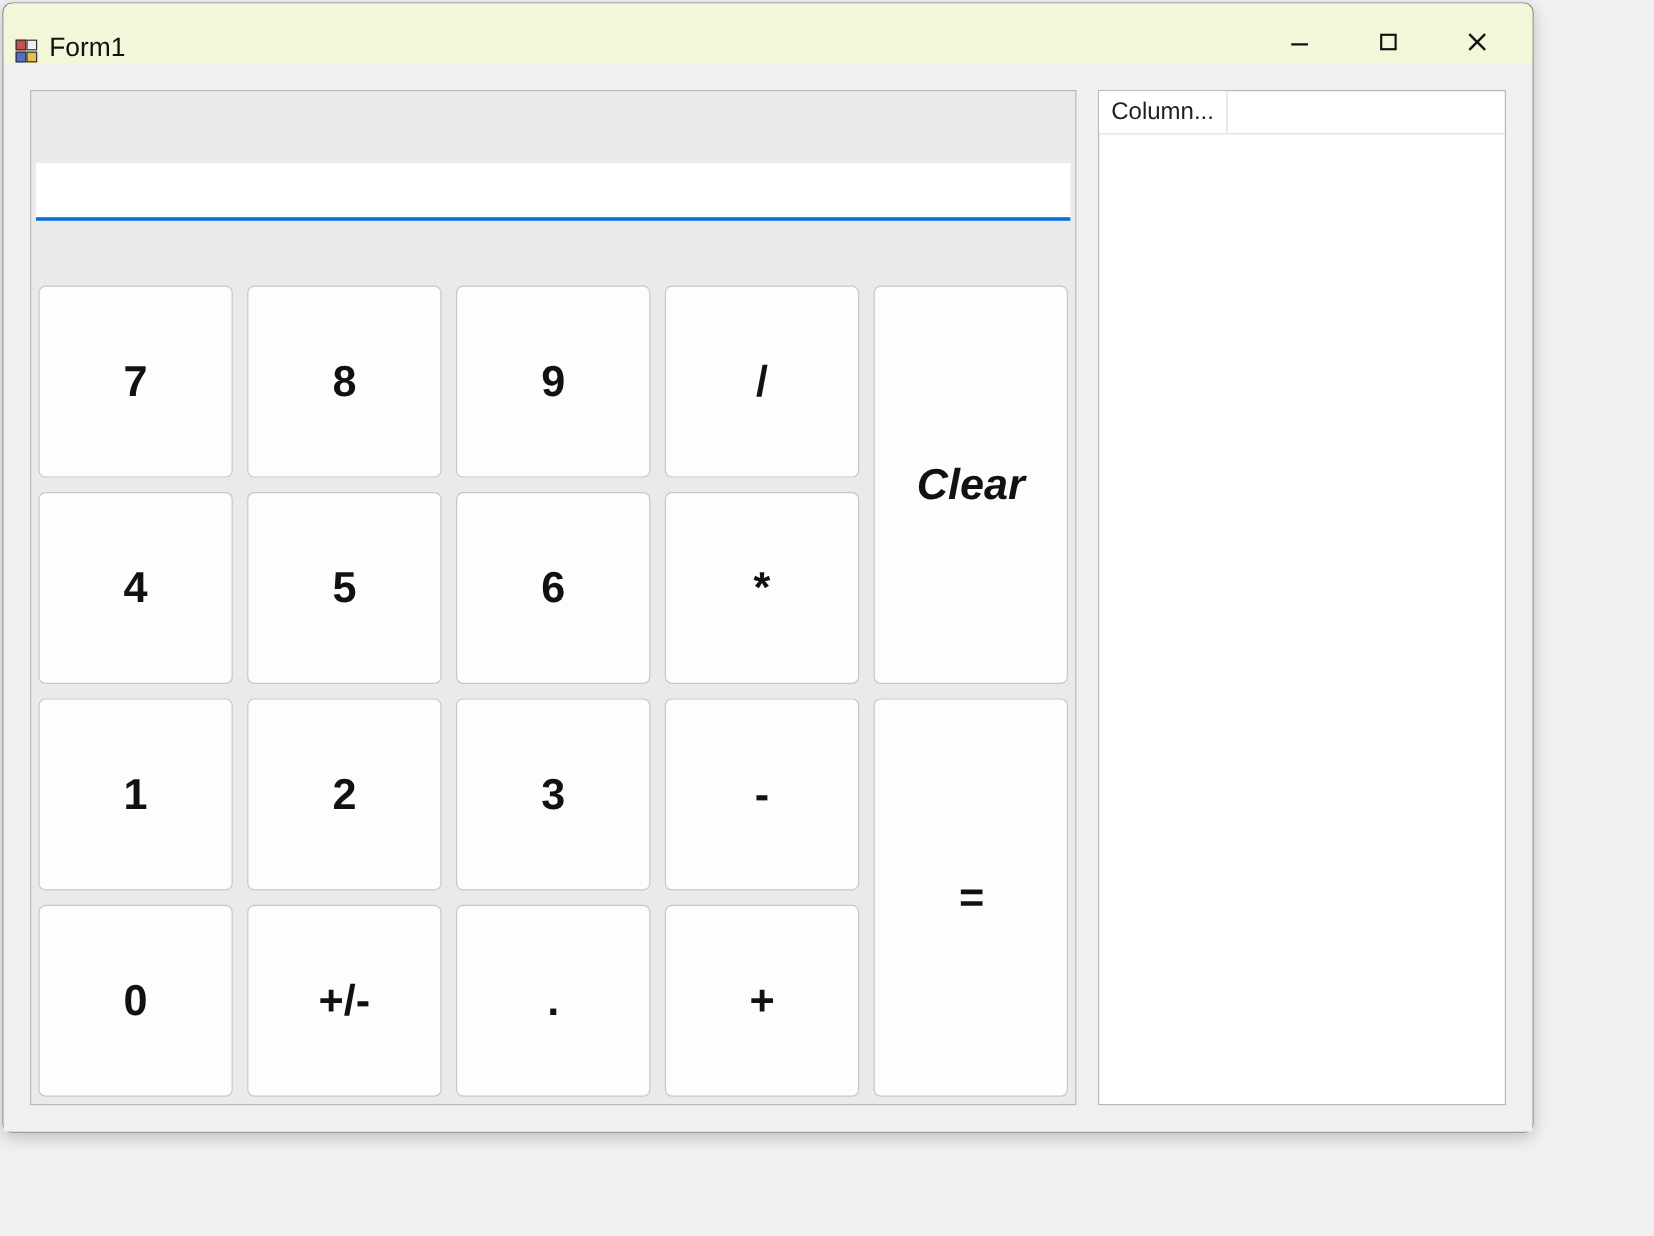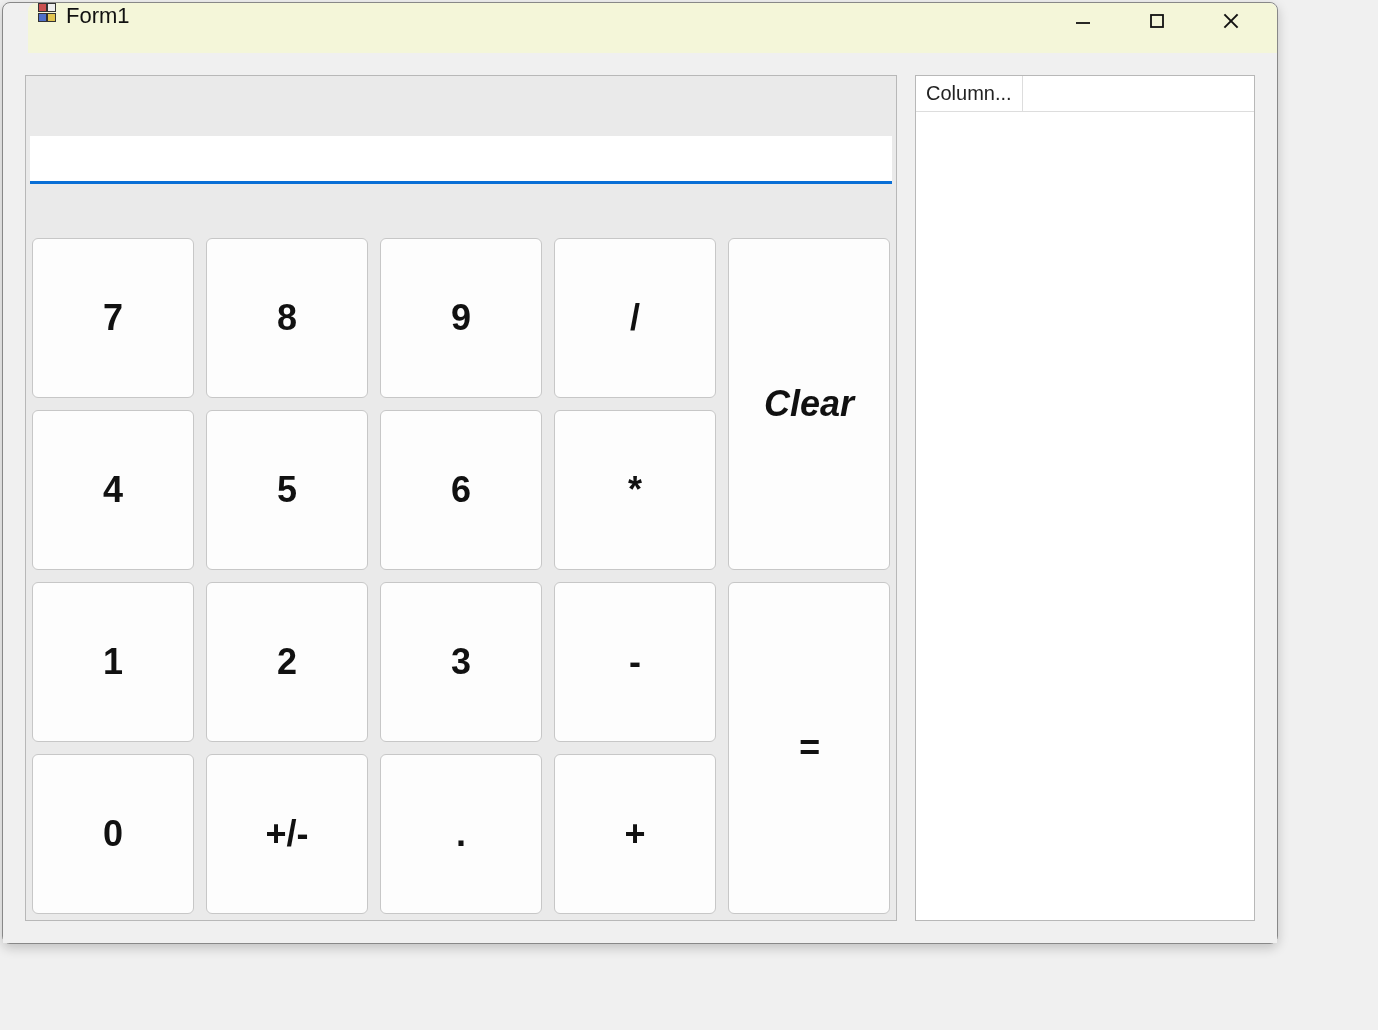--- a/index.html
+++ b/index.html
@@ -19,25 +19,24 @@
       box-shadow: 0 4px 12px rgba(0,0,0,0.2);
       margin: 2px;
       display: flex;
       flex-direction: column;
       position: relative;
     }
     .titlebar {
       height: 50px;
       background: #f4f6d9;
       display: flex;
-      align-items: flex-start;
+      align-items: flex-end;
       padding: 0 10px;
       border-top-left-radius: 8px;
       border-top-right-radius: 8px;
-      margin-left: 25px;
     }
     .titlebar .app-icon {
       width: 20px;
       height: 20px;
       margin-right: 8px;
       display: inline-flex;
       flex-wrap: wrap;
     }
     .titlebar .app-icon .sq {
       width: 9px; height: 9px;

